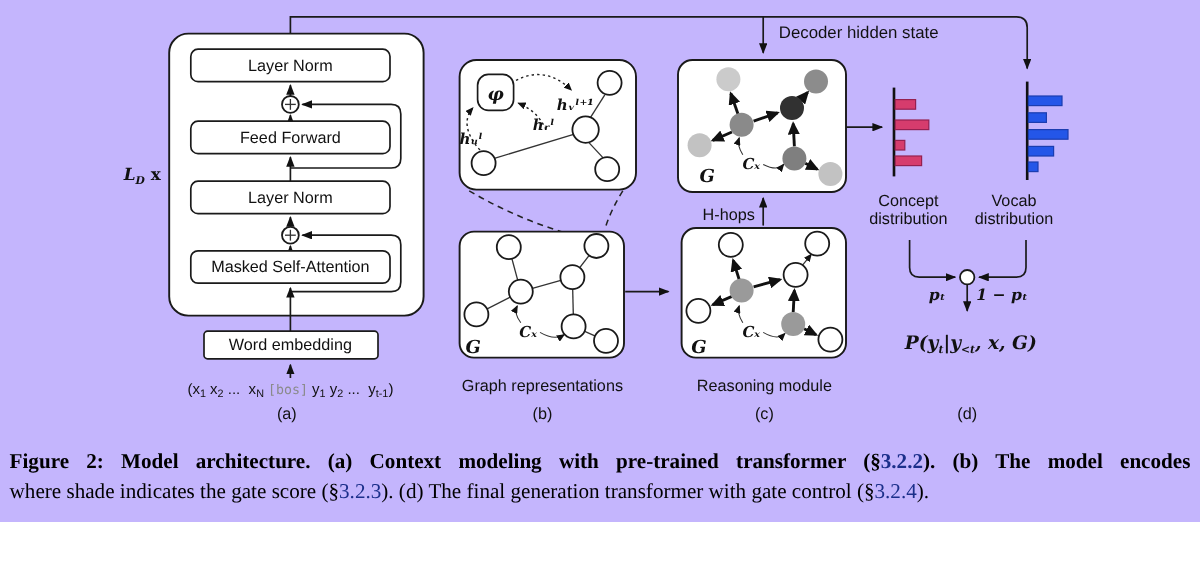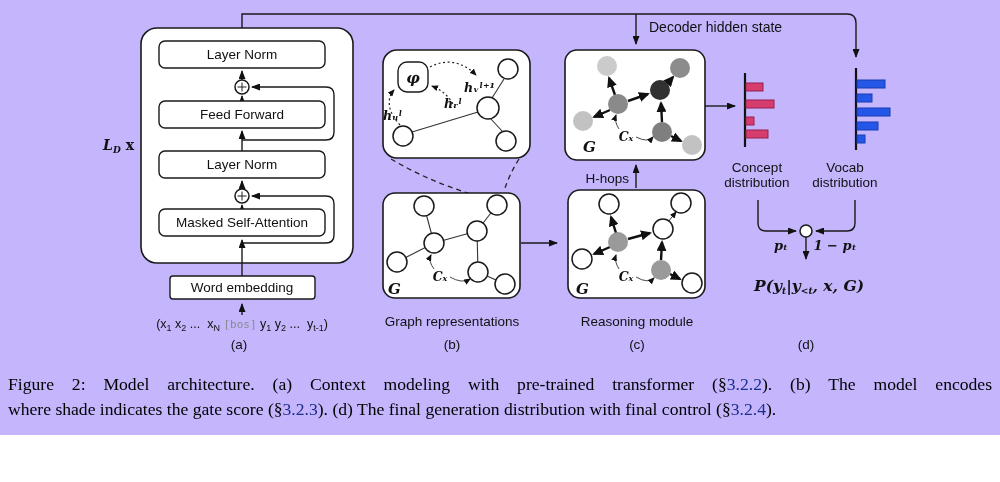--- a/index.html
+++ b/index.html
@@ -17,21 +17,21 @@
   .node{fill:#ffffff;stroke:#1a1a1a;stroke-width:1.5;}
   .gnode{stroke:none;}
   .edge{stroke:#333;stroke-width:1.1;}
   .bedge{stroke:#111;stroke-width:2.4;fill:none;}
   .tedge{stroke:#333;stroke-width:1;fill:none;}
   .dot{stroke:#222;stroke-width:1.2;stroke-dasharray:2 2.6;fill:none;}
   .dash{stroke:#222;stroke-width:1.3;stroke-dasharray:5 4;fill:none;}
   .cxa{stroke:#333;stroke-width:0.9;fill:none;}
   .axis{stroke:#111;stroke-width:2.2;}
   .caption{position:absolute;left:8px;top:372px;width:984px;font-family:"Liberation Serif","DejaVu Serif",serif;font-size:17.6px;line-height:25px;color:#000;}
-  .jl{text-align:justify;text-align-last:justify;}
+  .jl{text-align:justify;text-align-last:justify;font-weight:bold;}
   .link{color:#1b2f8a;text-decoration:none;cursor:pointer;}
   .cmath{font-style:italic;}
 </style>
 </head>
 <body>
 
 <div class="page">
 <svg width="1000" height="365" viewBox="0 0 1000 365">
   <defs>
     <marker id="m-ah" markerUnits="userSpaceOnUse" markerWidth="9" markerHeight="7" refX="8" refY="3.5" orient="auto">
@@ -216,15 +216,15 @@
     <text class="math" x="781" y="250" text-anchor="middle" font-size="13">pₜ</text>
     <text class="math" x="835" y="250" text-anchor="middle" font-size="13">1 − pₜ</text>
     <text class="math" x="809" y="291" text-anchor="middle" font-size="15.5"><tspan>P(y</tspan><tspan class="sub" dy="3">t</tspan><tspan dy="-3">|y</tspan><tspan class="sub" dy="3">&lt;t</tspan><tspan dy="-3">,&nbsp;x,&nbsp;G)</tspan></text>
     <text class="lbl" x="806" y="349" text-anchor="middle">(d)</text>
   </g>
 </svg>
 
 
 <div class="caption">
   <div class="jl"><span>Figure 2: Model architecture. (a) Context modeling with pre-trained transformer (§</span><span class="link">3.2.2</span><span>). (b) The model encodes</span></div>
-  <div><span>where shade indicates the gate score (§</span><span class="link">3.2.3</span><span>). (d) The final generation distribution with final control (§</span><span class="link">3.2.4</span><span>).</span></div>
+  <div><span>where shade indicates the gate score (§</span><span class="link">3.2.3</span><span>). (d) The final generation transformer with gate control (§</span><span class="link">3.2.4</span><span>).</span></div>
 </div>
 </div>
 
 </body></html>

